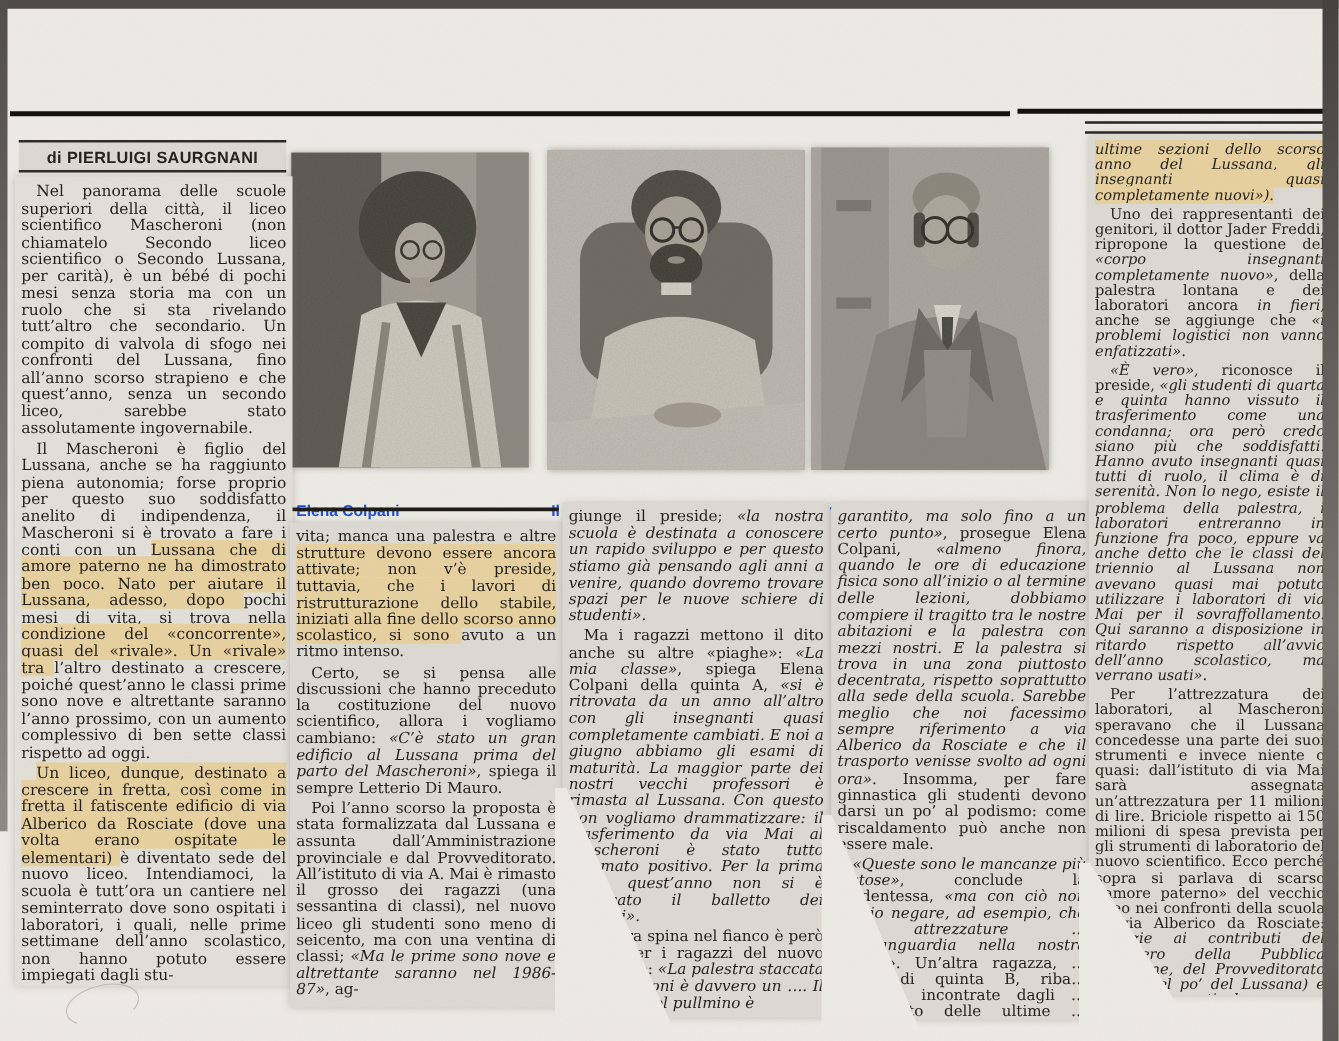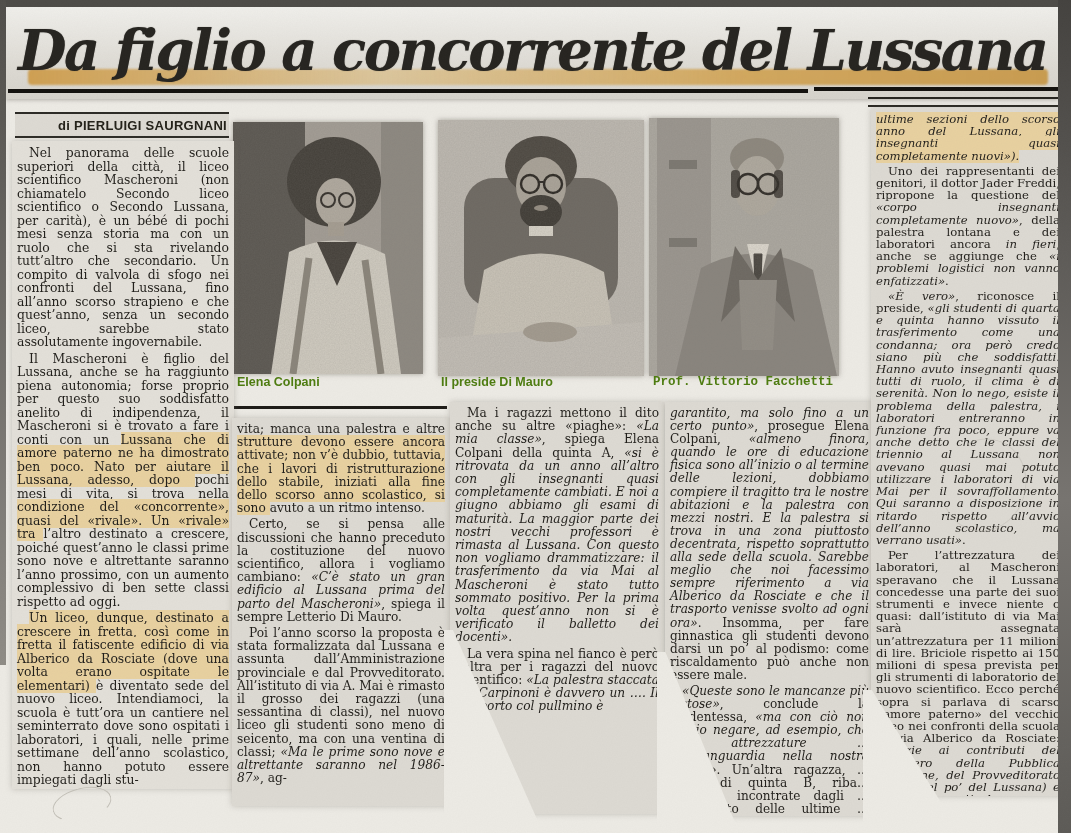--- a/index.html
+++ b/index.html
@@ -26,43 +26,43 @@
   .headline-band{position:absolute;left:22px;top:62px;width:1020px;height:16px;
                  background:linear-gradient(90deg,rgba(205,150,60,.85),rgba(220,180,105,.5) 35%,
                  rgba(208,156,66,.8) 70%,rgba(198,146,58,.85));filter:blur(1.2px);border-radius:4px;}
   .rule-main-left{position:absolute;left:8px;top:89px;width:800px;height:4px;background:#13110e;}
   .rule-main-right{position:absolute;left:814px;top:87px;width:250px;height:4px;background:#13110e;}
   .rule-right-double{position:absolute;left:868px;top:97px;width:197px;height:6px;
                      border-top:2px solid #26241f;border-bottom:2px solid #26241f;}
   
   .byline{position:absolute;left:15px;top:112px;width:214px;box-sizing:border-box;
           border-top:2px solid #2c2a25;border-bottom:2px solid #2c2a25;
-          padding:4px 2px 3px;text-align:right;background:var(--clip);
+          padding:4px 2px 3px;text-align:center;background:var(--clip);
           font-family:"Liberation Sans",sans-serif;font-weight:bold;font-size:13px;
           letter-spacing:.3px;color:#232119;}
   
   .col{position:absolute;background:var(--clip);padding:5px 5px 6px;box-sizing:border-box;
        text-align:justify;box-shadow:0 0 6px rgba(115,110,100,.35);overflow:hidden;}
   #col1{left:12px;top:141px;width:222px;height:648px;font-size:12.4px;line-height:13.5px;background:var(--clip2);}
   #col2{left:232px;top:418px;width:218px;height:388px;font-size:12.2px;line-height:13.2px;}
   #col3{left:450px;top:402px;width:214px;height:412px;font-size:12.2px;line-height:13.2px;}
   #col4{left:665px;top:402px;width:209px;height:414px;font-size:12.1px;line-height:13.1px;}
   #col5{left:871px;top:108px;width:194px;height:688px;font-size:11.7px;line-height:12.2px;}
   .para{margin:0 0 3px;text-indent:12px;}
   .para.noindent{text-indent:0;}
   .r-i{font-style:italic;}
   .r-h{background:var(--highlight);box-decoration-break:clone;-webkit-box-decoration-break:clone;}
   
   .photo{position:absolute;box-shadow:0 0 5px rgba(95,90,82,.5);background:#b0aba3;}
   .photo svg{display:block;width:100%;height:100%;}
   #photo1{left:233px;top:122px;width:190px;height:252px;}
   #photo2{left:438px;top:120px;width:206px;height:256px;}
   #photo3{left:649px;top:118px;width:190px;height:258px;}
-  .caption{position:absolute;top:375px;font-family:"Liberation Sans",sans-serif;
-           font-weight:bold;font-size:12.5px;color:#4d7c0f;}
+  .caption{position:absolute;top:402px;font-family:"Liberation Sans",sans-serif;
+           font-weight:bold;font-size:12.5px;color:#1d4ed8;}
   #cap1{left:237px;} #cap2{left:441px;} #cap3{left:653px;font-family:Liberation Mono, monospace;}
   .caption-rule{position:absolute;left:233px;top:406px;width:214px;height:3px;background:#1d1b17;}
   
   .tear{position:absolute;background:var(--paper);pointer-events:none;}
   #tear3{left:444px;top:630px;width:100px;height:205px;
          clip-path:polygon(0 0,9% 0,100% 100%,0 100%);}
   #tear4{left:657px;top:652px;width:84px;height:185px;
          clip-path:polygon(0 0,10% 0,100% 100%,0 100%);}
   #tear5{left:863px;top:690px;width:98px;height:145px;
          clip-path:polygon(0 0,9% 0,100% 100%,0 100%);}
@@ -81,24 +81,20 @@
   <defs>
     <filter id="grainF" x="0" y="0" width="100%" height="100%">
       <feTurbulence type="fractalNoise" baseFrequency="0.8" numOctaves="2" result="n"></feTurbulence>
       <feColorMatrix in="n" type="matrix" values="0 0 0 0 0.22  0 0 0 0 0.21  0 0 0 0 0.19  0 0 0 0.55 0"></feColorMatrix>
     </filter>
   </defs>
 </svg>
 
 <div class="scan">
 
-  <div class="headline-strip">
-    <div class="headline-band"></div>
-    <h1 class="headline">Da figlio a concorrente del Lussana</h1>
-  </div>
   <div class="rule-main-left"></div>
   <div class="rule-main-right"></div>
   <div class="rule-right-double"></div>
 
   <div class="byline">di PIERLUIGI SAURGNANI</div>
 
   <div class="photo" id="photo1">
     <svg viewBox="0 0 190 252" preserveAspectRatio="none">
       <rect width="190" height="252" fill="#a49e96"></rect>
       <rect width="72" height="252" fill="#5a5650"></rect>
@@ -161,25 +157,26 @@
   <div class="caption" id="cap2">Il preside Di Mauro</div>
   <div class="caption" id="cap3">Prof. Vittorio Facchetti</div>
   <div class="caption-rule"></div>
 
   <div class="col" id="col1">
       <p class="para"><span class="">Nel panorama delle scuole superiori della città, il liceo scientifico Mascheroni (non chiamatelo Secondo liceo scientifico o Secondo Lussana, per carità), è un bébé di pochi mesi senza storia ma con un ruolo che si sta rivelando tutt’altro che secondario. Un compito di valvola di sfogo nei confronti del Lussana, fino all’anno scorso strapieno e che quest’anno, senza un secondo liceo, sarebbe stato assolutamente ingovernabile.</span></p>
       <p class="para"><span class="">Il Mascheroni è figlio del Lussana, anche se ha raggiunto piena autonomia; forse proprio per questo suo soddisfatto anelito di indipendenza, il Mascheroni si è trovato a fare i conti con un </span><span class="r-h">Lussana che di amore paterno ne ha dimostrato ben poco. Nato per aiutare il Lussana, adesso, dopo </span><span class="">pochi mesi di vita, si trova nella </span><span class="r-h">condizione del «concorrente», quasi del «rivale». Un «rivale» tra </span><span class="">l’altro destinato a crescere, poiché quest’anno le classi prime sono nove e altrettante saranno l’anno prossimo, con un aumento complessivo di ben sette classi rispetto ad oggi.</span></p>
       <p class="para"><span class="r-h">Un liceo, dunque, destinato a crescere in fretta, così come in fretta il fatiscente edificio di via Alberico da Rosciate (dove una volta erano ospitate le elementari) </span><span class="">è diventato sede del nuovo liceo. Intendiamoci, la scuola è tutt’ora un cantiere nel seminterrato dove sono ospitati i laboratori, i quali, nelle prime settimane dell’anno scolastico, non hanno potuto essere impiegati dagli stu-</span></p>
     </div>
   <div class="col" id="col2">
-      <p class="para noindent"><span class="">vita; manca una palestra e altre </span><span class="r-h">strutture devono essere ancora attivate; non v’è dubbio, tuttavia, che i lavori di ristrutturazione dello stabile, iniziati alla fine dello scorso anno scolastico, si sono </span><span class="">avuto a un ritmo intenso.</span></p>
+      <p class="para noindent"><span class="">vita; manca una palestra e altre </span><span class="r-h">strutture devono essere ancora attivate; non v’è preside, tuttavia, che i lavori di ristrutturazione dello stabile, iniziati alla fine dello scorso anno scolastico, si sono </span><span class="">avuto a un ritmo intenso.</span></p>
       <p class="para"><span class="">Certo, se si pensa alle discussioni che hanno preceduto la costituzione del nuovo scientifico, allora i vogliamo cambiano: </span><span class="r-i">«C’è stato un gran edificio al Lussana prima del parto del Mascheroni»</span><span class="">, spiega il sempre Letterio Di Mauro.</span></p>
       <p class="para"><span class="">Poi l’anno scorso la proposta è stata formalizzata dal Lussana e assunta dall’Amministrazione provinciale e dal Provveditorato. All’istituto di via A. Mai è rimasto il grosso dei ragazzi (una sessantina di classi), nel nuovo liceo gli studenti sono meno di seicento, ma con una ventina di classi; </span><span class="r-i">«Ma le prime sono nove e altrettante saranno nel 1986-87»</span><span class="">, ag-</span></p>
     </div>
   <div class="col" id="col3">
+      <p class="para noindent"><span class="">giunge il preside; </span><span class="r-i">«la nostra scuola è destinata a conoscere un rapido sviluppo e per questo stiamo già pensando agli anni a venire, quando dovremo trovare spazi per le nuove schiere di studenti».</span></p>
       <p class="para"><span class="">Ma i ragazzi mettono il dito anche su altre «piaghe»: </span><span class="r-i">«La mia classe»</span><span class="">, spiega Elena Colpani della quinta A, </span><span class="r-i">«si è ritrovata da un anno all’altro con gli insegnanti quasi completamente cambiati. E noi a giugno abbiamo gli esami di maturità. La maggior parte dei nostri vecchi professori è rimasta al Lussana. Con questo non vogliamo drammatizzare: il trasferimento da via Mai al Mascheroni è stato tutto sommato positivo. Per la prima volta quest’anno non si è verificato il balletto dei docenti».</span></p>
       <p class="para"><span class="">La vera spina nel fianco è però l’altra per i ragazzi del nuovo scientifico: </span><span class="r-i">«La palestra staccata dei Carpinoni è davvero un …. Il trasporto col pullmino è</span></p>
     </div>
   <div class="col" id="col4">
       <p class="para noindent"><span class="r-i">garantito, ma solo fino a un certo punto»</span><span class="">, prosegue Elena Colpani, </span><span class="r-i">«almeno finora, quando le ore di educazione fisica sono all’inizio o al termine delle lezioni, dobbiamo compiere il tragitto tra le nostre abitazioni e la palestra con mezzi nostri. E la palestra si trova in una zona piuttosto decentrata, rispetto soprattutto alla sede della scuola. Sarebbe meglio che noi facessimo sempre riferimento a via Alberico da Rosciate e che il trasporto venisse svolto ad ogni ora»</span><span class="">. Insomma, per fare ginnastica gli studenti devono darsi un po’ al podismo: come riscaldamento può anche non essere male.</span></p>
       <p class="para"><span class="r-i">«Queste sono le mancanze più vistose»</span><span class="">, conclude la studentessa, </span><span class="r-i">«ma con ciò non voglio negare, ad esempio, che le attrezzature … all’avanguardia nella nostra scuola»</span><span class="">. Un’altra ragazza, … Salvi, di quinta B, riba… difficoltà incontrate dagli … soprattutto delle ultime … smembramento delle</span></p>
     </div>
   <div class="col" id="col5">
       <p class="para noindent"><span class="r-i r-h">ultime sezioni dello scorso anno del Lussana, gli insegnanti quasi completamente nuovi»).</span></p>
       <p class="para"><span class="">Uno dei rappresentanti dei genitori, il dottor Jader Freddi, ripropone la questione del </span><span class="r-i">«corpo insegnanti completamente nuovo»</span><span class="">, della palestra lontana e dei laboratori ancora </span><span class="r-i">in fieri</span><span class="">, anche se aggiunge che </span><span class="r-i">«i problemi logistici non vanno enfatizzati»</span><span class="">.</span></p>

